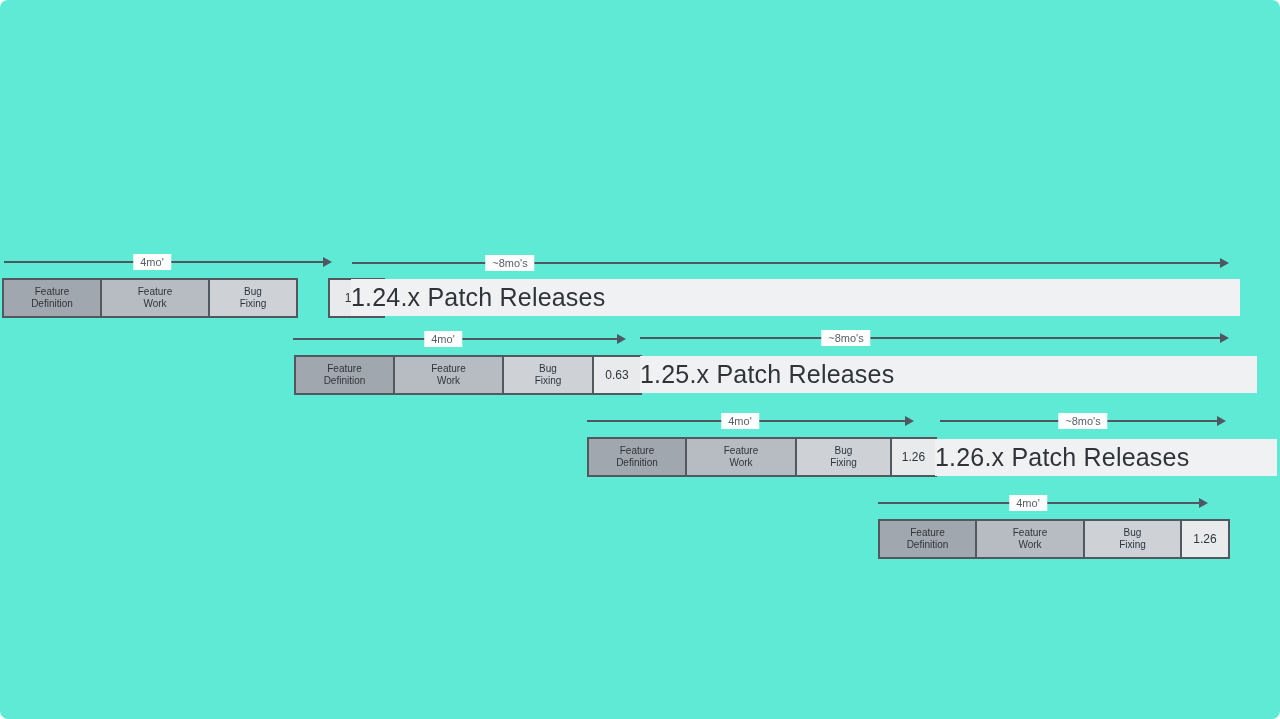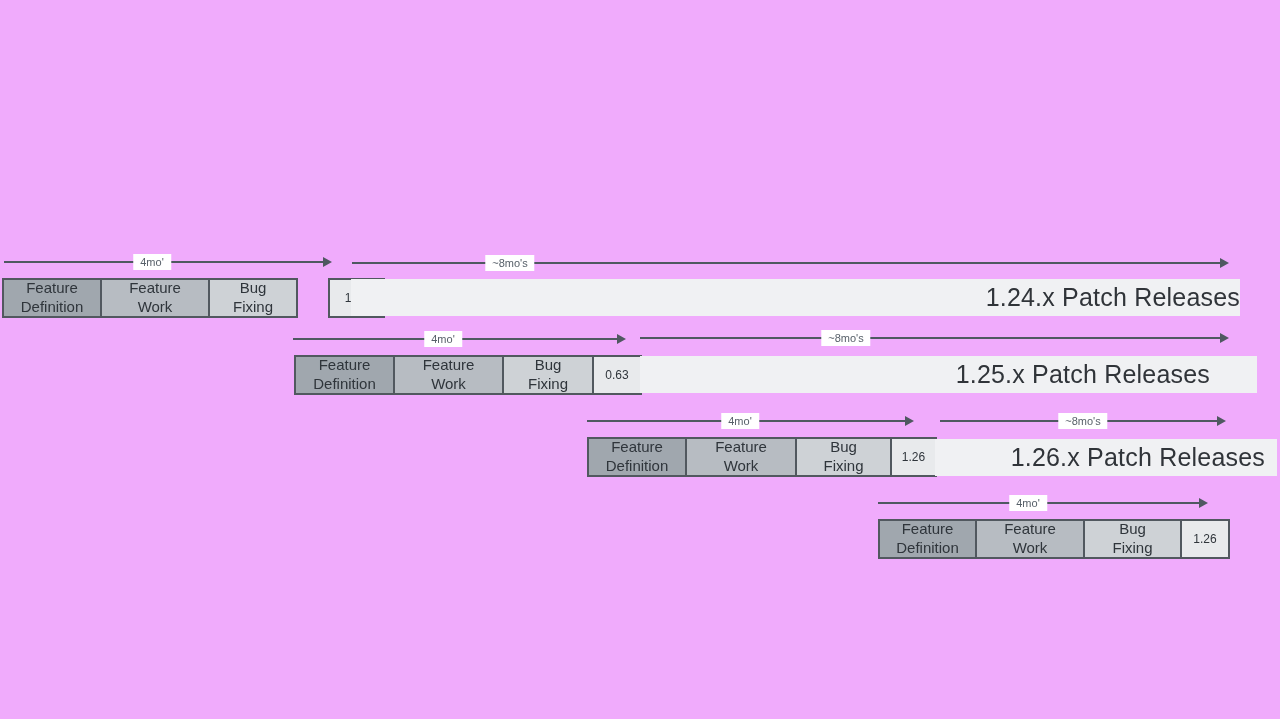--- a/index.html
+++ b/index.html
@@ -5,22 +5,23 @@
   html, body {
     margin: 0;
     padding: 0;
     background: #ffffff;
     font-family: "Liberation Sans", sans-serif;
   }
   #canvas {
     position: relative;
     width: 1280px;
     height: 719px;
-    background: #f0abfc;
+    background: #5eead4;
     overflow: hidden;
+    border-radius: 8px;
   }
   .arrow-line {
     position: absolute;
     height: 0;
     border-top: 2px solid #4f5861;
   }
   .arrow-head {
     position: absolute;
     right: -9px;
     top: -6px;
@@ -42,37 +43,37 @@
   }
   .phase-box {
     position: absolute;
     box-sizing: border-box;
     height: 40px;
     border: 2px solid #51585f;
     display: flex;
     align-items: center;
     justify-content: center;
     text-align: center;
-    font-size: 15px;
+    font-size: 10px;
     line-height: 1.25;
     color: #2f353b;
     white-space: pre-line;
   }
   .version-cell {
     font-size: 12px;
     white-space: nowrap;
   }
   .patch-bar {
     position: absolute;
     box-sizing: border-box;
     height: 37px;
     background: #f0f1f3;
     display: flex;
     align-items: center;
-    justify-content: flex-end;
+    justify-content: flex-start;
   }
   .patch-label {
     font-size: 25px;
     color: #303439;
     letter-spacing: 0.2px;
     white-space: nowrap;
   }
 </style>
 </head>
 <body>

